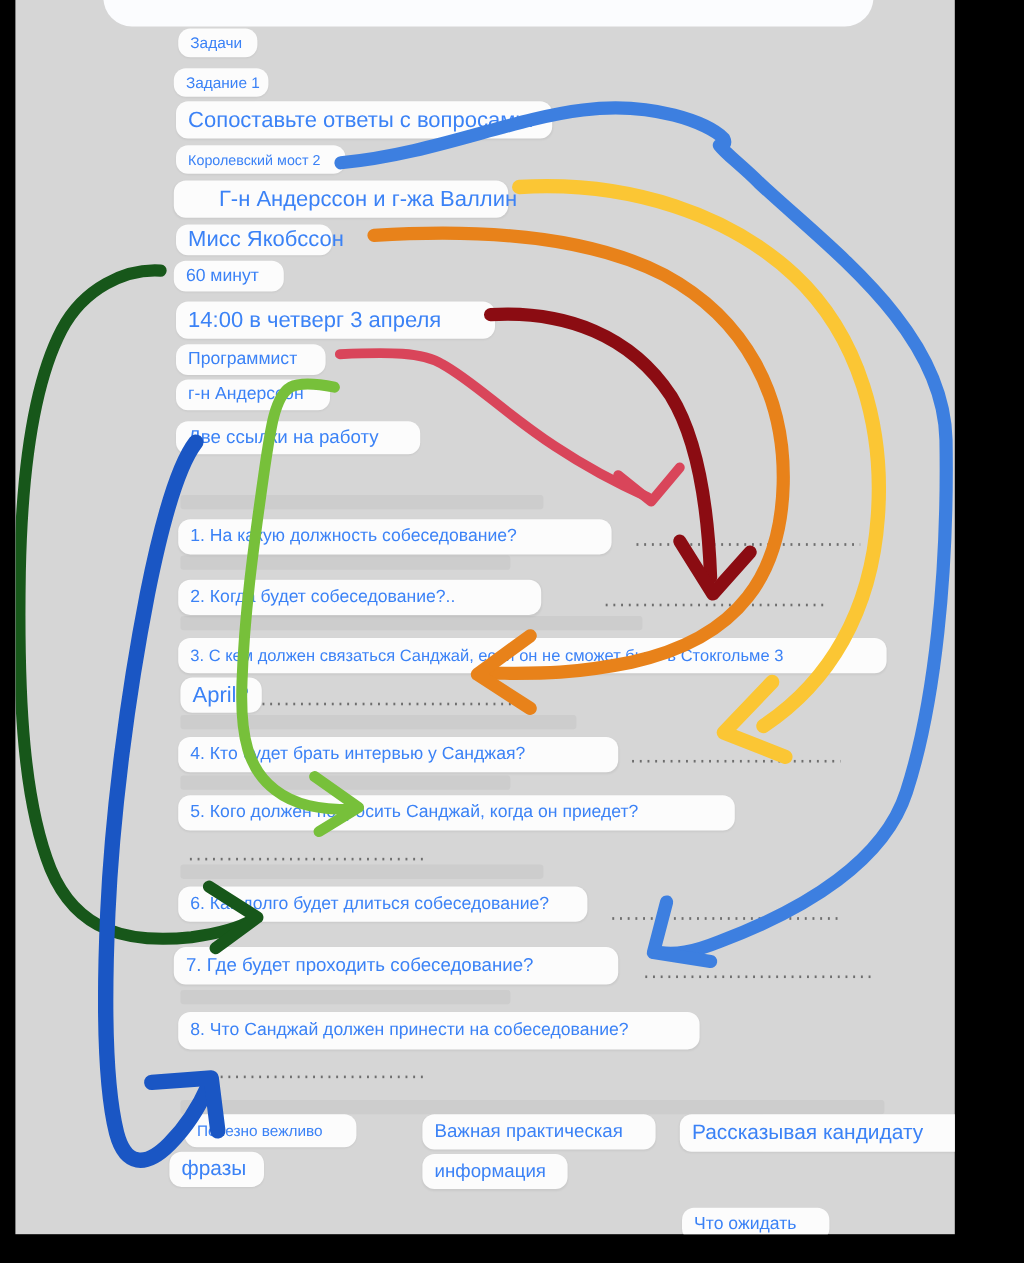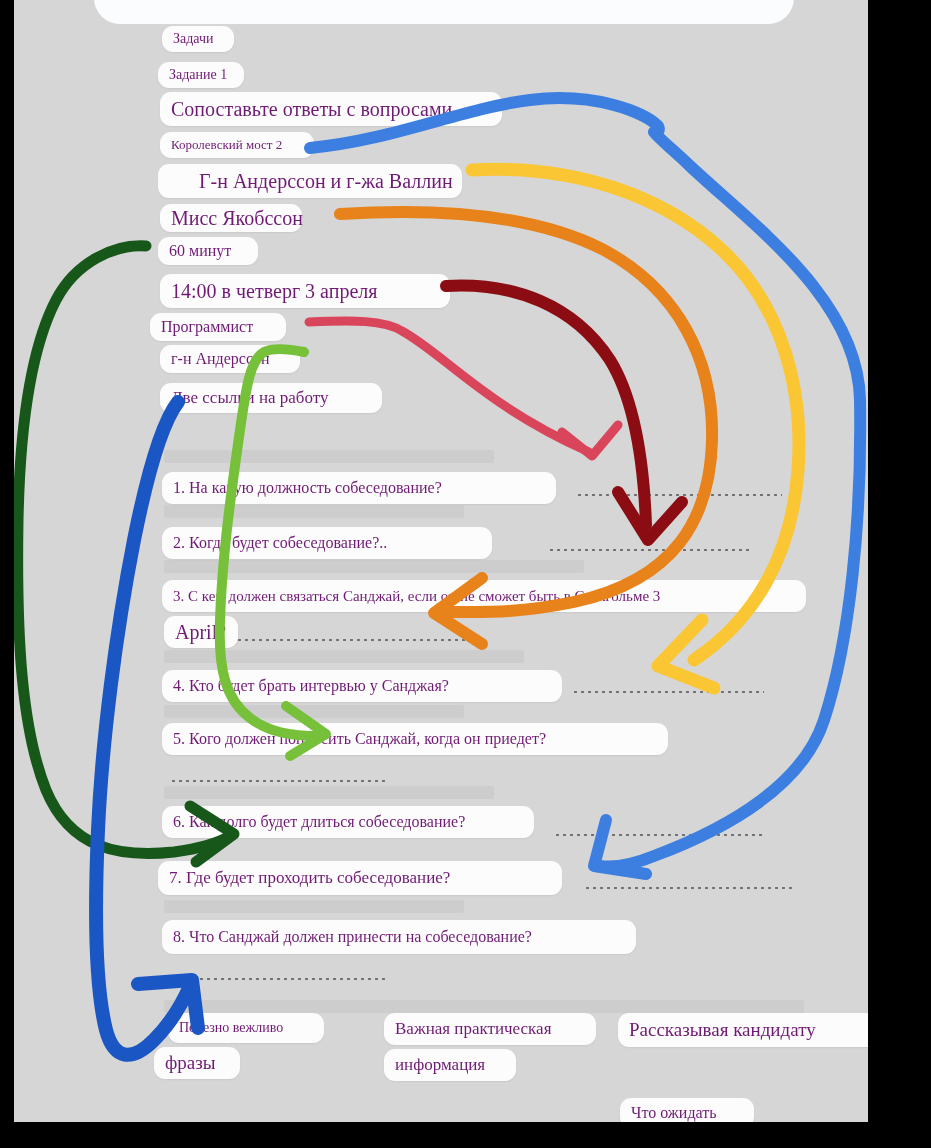--- a/index.html
+++ b/index.html
@@ -15,24 +15,23 @@
 
   
   #top-panel{
     position:absolute;left:80px;top:-66px;width:700px;height:90px;
     background:#fbfcfe;border-radius:26px;
   }
 
   
   .chip{
     position:absolute;background:#fcfcfc;border-radius:11px;
-    color:#701a75;white-space:nowrap;display:flex;align-items:center;
+    color:#3b82f6;white-space:nowrap;display:flex;align-items:center;
     padding:0 11px;box-sizing:border-box;
     box-shadow:0 1px 2px rgba(0,0,0,0.06);
-    font-family:Liberation Serif, serif;
   }
   .chip.shadowbox::after{
     content:"";position:absolute;left:6px;top:4px;right:-18px;bottom:-5px;
     background:rgba(120,120,120,0.10);border-radius:11px;z-index:-1;
   }
 
   
   .dots{
     position:absolute;height:4px;
     background-image:radial-gradient(circle, #5c5c5c 1.1px, transparent 1.3px);
@@ -79,21 +78,21 @@
       </div>
     <div id="chips">
         <div class="chip shadowbox" style="left: 148px; top: 26px; width: 72px; height: 26px; font-size: 14px;">Задачи</div>
         <div class="chip shadowbox" style="left: 144px; top: 62px; width: 86px; height: 26px; font-size: 14px;">Задание 1</div>
         <div class="chip shadowbox" style="left: 146px; top: 92px; width: 342px; height: 34px; font-size: 20px;">Сопоставьте ответы с вопросами.</div>
         <div class="chip shadowbox" style="left: 146px; top: 132px; width: 154px; height: 26px; font-size: 13px;">Королевский мост 2</div>
         <div class="chip shadowbox" style="left: 144px; top: 164px; width: 304px; height: 34px; font-size: 20px; padding-left: 41px;">Г-н Андерссон и г-жа Валлин</div>
         <div class="chip shadowbox" style="left: 146px; top: 204px; width: 142px; height: 28px; font-size: 20px;">Мисс Якобссон</div>
         <div class="chip shadowbox" style="left: 144px; top: 237px; width: 100px; height: 28px; font-size: 16px;">60 минут</div>
         <div class="chip shadowbox" style="left: 146px; top: 274px; width: 290px; height: 34px; font-size: 20px;">14:00 в четверг 3 апреля</div>
-        <div class="chip shadowbox" style="left: 136px; top: 313px; width: 136px; height: 28px; font-size: 16px;">Программист</div>
+        <div class="chip shadowbox" style="left: 146px; top: 313px; width: 136px; height: 28px; font-size: 16px;">Программист</div>
         <div class="chip shadowbox" style="left: 146px; top: 345px; width: 140px; height: 28px; font-size: 16px;">г-н Андерссон</div>
         <div class="chip shadowbox" style="left: 146px; top: 383px; width: 222px; height: 30px; font-size: 17px;">Две ссылки на работу</div>
         <div class="chip shadowbox" style="left: 148px; top: 472px; width: 394px; height: 32px; font-size: 16px;">1. На какую должность собеседование?</div>
         <div class="chip shadowbox" style="left: 148px; top: 527px; width: 330px; height: 32px; font-size: 16px;">2. Когда будет собеседование?..</div>
         <div class="chip shadowbox" style="left: 148px; top: 580px; width: 644px; height: 32px; font-size: 15px;">3. С кем должен связаться Санджай, если он не сможет быть в Стокгольме 3</div>
         <div class="chip shadowbox" style="left: 150px; top: 616px; width: 74px; height: 32px; font-size: 20px;">April? </div>
         <div class="chip shadowbox" style="left: 148px; top: 670px; width: 400px; height: 32px; font-size: 16px;">4. Кто будет брать интервью у Санджая?</div>
         <div class="chip shadowbox" style="left: 148px; top: 723px; width: 506px; height: 32px; font-size: 16px;">5. Кого должен попросить Санджай, когда он приедет?</div>
         <div class="chip shadowbox" style="left: 148px; top: 806px; width: 372px; height: 32px; font-size: 16px;">6. Как долго будет длиться собеседование?</div>
         <div class="chip shadowbox" style="left: 144px; top: 861px; width: 404px; height: 34px; font-size: 17px;">7. Где будет проходить собеседование?</div>

